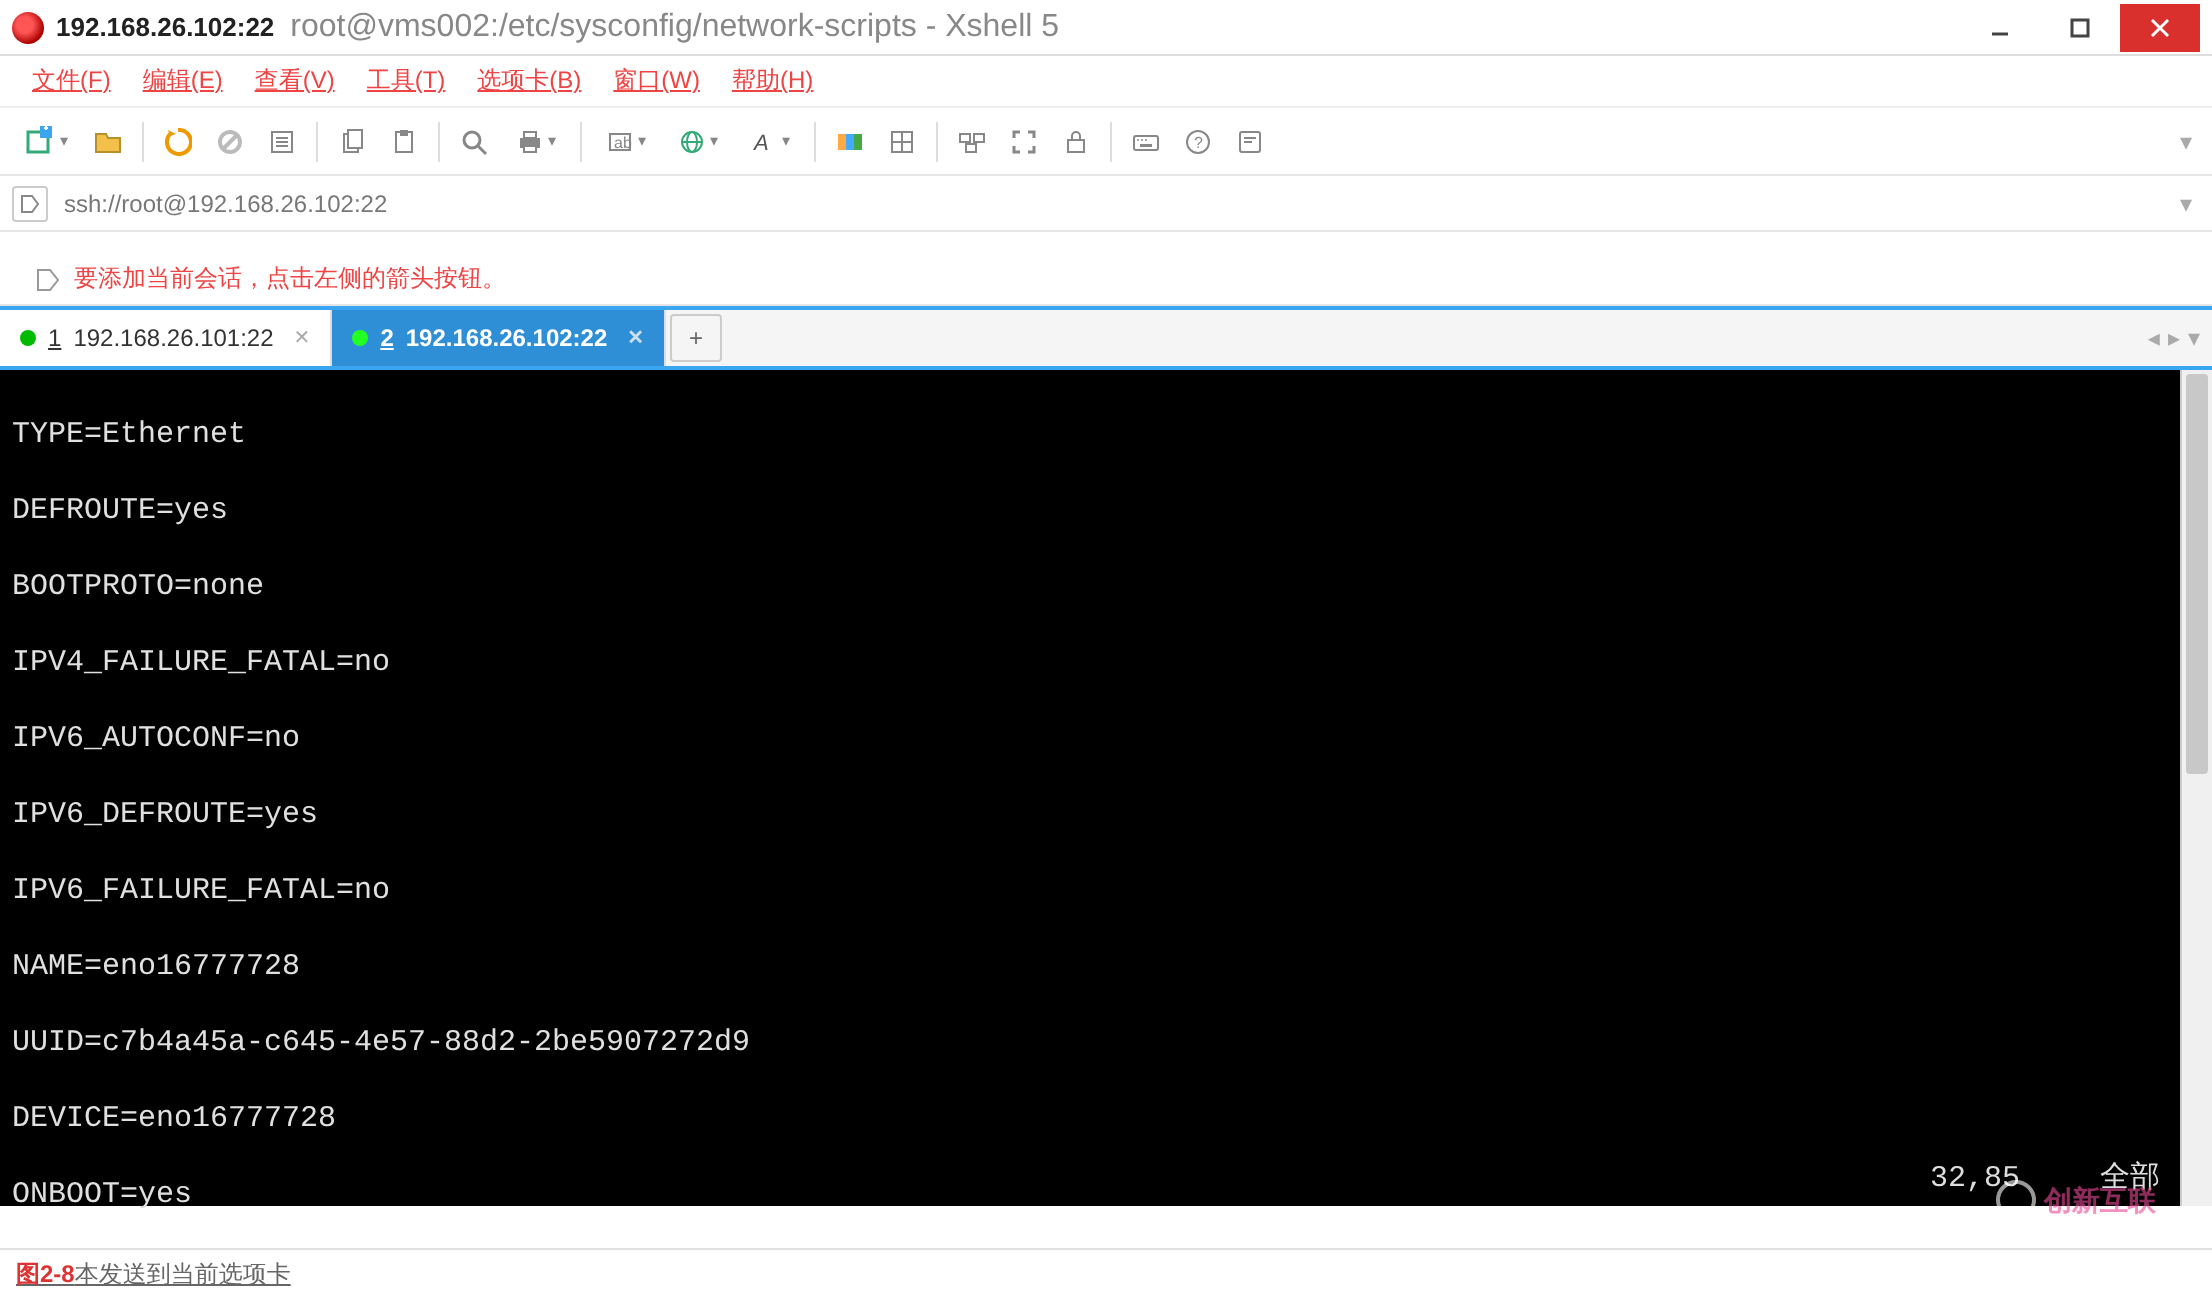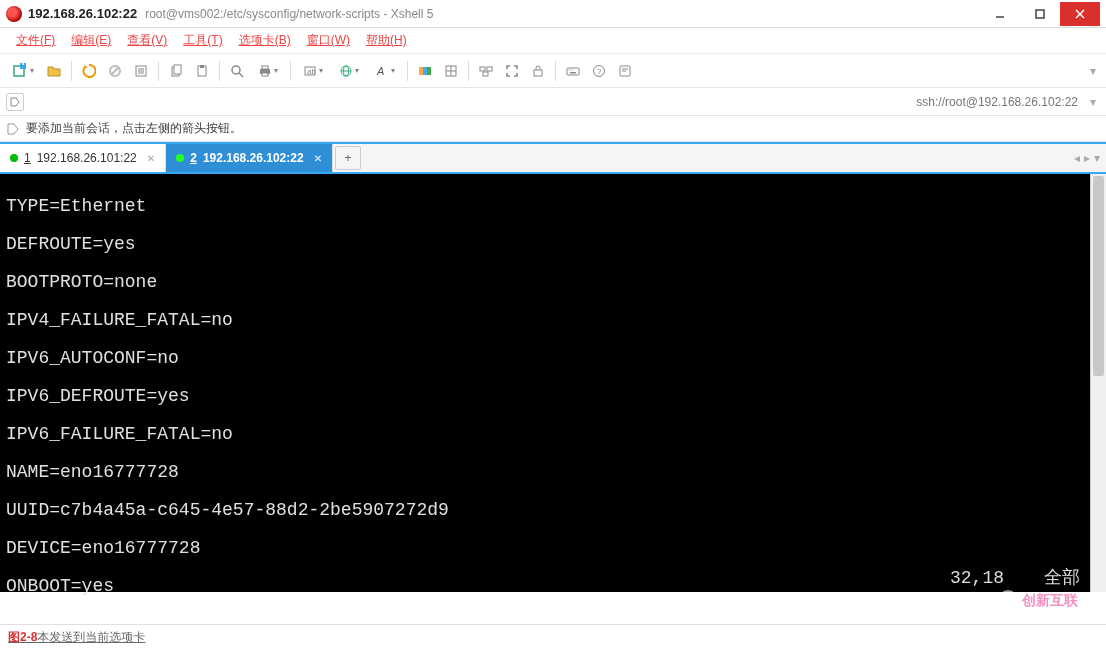--- a/index.html
+++ b/index.html
@@ -2,63 +2,63 @@
 <html><head>
 <meta charset="utf-8">
 <style>
 * { margin: 0; padding: 0; box-sizing: border-box; }
 body { font-family: "Microsoft YaHei", "Segoe UI", Tahoma, sans-serif; font-size: 12px; background: #fff; width: 1106px; height: 650px; overflow: hidden; position: relative; }
 
 
 .titlebar { height: 28px; background: #fff; display: flex; align-items: center; padding: 0 6px; border-bottom: 1px solid #ddd; }
 .titlebar .app-icon { width: 16px; height: 16px; margin-right: 6px; background: radial-gradient(circle at 40% 40%, #f55 30%, #a00 70%); border-radius: 50%; }
 .titlebar .title { font-weight: bold; color: #222; font-size: 13px; }
-.titlebar .subtitle { color: #888; margin-left: 8px; font-size: 12px; }
+.titlebar .subtitle { color: #888; margin-left: 8px; font-size: 16px; }
 .titlebar .win-controls { margin-left: auto; display: flex; }
 .titlebar .win-btn { width: 40px; height: 24px; display: flex; align-items: center; justify-content: center; color: #444; cursor: pointer; }
 .titlebar .win-close { background: #d9302e; color: #fff; }
 
 
 .menubar { height: 26px; display: flex; align-items: center; padding: 0 8px; border-bottom: 1px solid #eee; }
 .menubar .menu-item { padding: 3px 8px; color: #ef4444; cursor: pointer; text-decoration: underline; }
 
 
 .toolbar { height: 34px; display: flex; align-items: center; padding: 0 6px; border-bottom: 1px solid #e5e5e5; gap: 2px; }
 .toolbar .tbtn { width: 24px; height: 24px; display: flex; align-items: center; justify-content: center; color: #555; border: 1px solid transparent; border-radius: 2px; cursor: pointer; }
 .toolbar .tbtn.dropdown { width: 34px; }
 .toolbar .sep { width: 1px; height: 20px; background: #ddd; margin: 0 3px; }
 .toolbar .drop-caret { font-size: 8px; margin-left: 2px; color: #888; }
 .toolbar .right-handle { margin-left: auto; color: #aaa; width: 14px; text-align: center; }
 
 
 .addrbar { height: 28px; display: flex; align-items: center; padding: 0 6px; border-bottom: 1px solid #e5e5e5; gap: 4px; }
 .addrbar .addr-icon { width: 18px; height: 18px; display: flex; align-items: center; justify-content: center; color: #888; border: 1px solid #ccc; border-radius: 2px; cursor: pointer; }
-.addrbar .addr-text { flex: 1; color: #777; padding: 2px 4px; text-align: right; }
+.addrbar .addr-text { flex: 1; color: #777; padding: 2px 4px; }
 .addrbar .addr-handle { color: #aaa; width: 14px; text-align: center; }
 
 
-.hintbar { height: 26px; display: flex; align-items: center; padding: 0 6px; border-bottom: 1px solid #e5e5e5; color: #404040; gap: 6px; }
+.hintbar { height: 26px; display: flex; align-items: center; padding: 0 17px; border-bottom: 1px solid #e5e5e5; color: #ef4444; gap: 6px; margin-top: 11px; }
 
 
 .tabbar-wrap { border-top: 2px solid #3aa6f2; border-bottom: 2px solid #3aa6f2; background: #f5f5f5; }
 .tabbar { height: 28px; display: flex; align-items: stretch; }
 .tab { display: flex; align-items: center; padding: 0 10px; border-right: 1px solid #ddd; gap: 6px; cursor: pointer; position: relative; }
 .tab .dot { width: 8px; height: 8px; border-radius: 50%; }
 .tab .dot.green { background: #0b0; }
 .tab .close-x { color: #aaa; font-size: 10px; margin-left: 4px; }
 .tab.inactive { background: #fff; color: #333; }
 .tab.active { background: #2f8fd6; color: #fff; font-weight: bold; }
 .tab.active .dot.green { background: #2f2; }
 .tab.active .close-x { color: #cde; }
 .tab-add { width: 26px; display: flex; align-items: center; justify-content: center; border: 1px solid #ccc; margin: 2px; border-radius: 2px; color: #666; cursor: pointer; }
 .tab-nav { margin-left: auto; display: flex; align-items: center; padding: 0 6px; color: #aaa; gap: 4px; }
 
 
 .terminal-wrap { display: flex; height: 418px; background: #000; }
-.terminal { flex: 1; background: #000; color: #e0e0e0; font-family: "Consolas","Courier New",monospace; font-size: 18px; line-height: 19px; padding: 4px 6px; white-space: pre; position: relative; border-radius: 16px; }
+.terminal { flex: 1; background: #000; color: #e0e0e0; font-family: "Consolas","Courier New",monospace; font-size: 15px; line-height: 19px; padding: 4px 6px; white-space: pre; position: relative; border-radius: 16px; }
 .terminal .line { height: 19px; }
 .terminal .status-line { position: absolute; bottom: 4px; right: 10px; color: #ddd; display: flex; gap: 40px; }
 .scrollbar { width: 16px; background: #f0f0f0; border-left: 1px solid #ccc; position: relative; }
 .scrollbar .thumb { position: absolute; left: 2px; right: 2px; top: 2px; height: 200px; background: #c8c8c8; border-radius: 2px; }
 
 
 .statusbar { height: 26px; display: flex; align-items: center; padding: 0 8px; border-top: 1px solid #e0e0e0; color: #666; position: absolute; bottom: 0; left: 0; right: 0; background: #fff; text-decoration: underline; }
 .statusbar .fig-label { color: #d33; font-weight: bold; }
 
 
@@ -308,21 +308,21 @@
 <div class="line">ONBOOT=yes</div>
 
 
 
 
 
 
 
 
     <div class="status-line">
-      <span>32,18</span>
+      <span>32,85</span>
       <span>全部</span>
     </div>
   </div>
   <div class="scrollbar">
     <div class="thumb"></div>
   </div>
 </div>
 
 <div class="watermark">
   <span class="wm-icon"></span>

